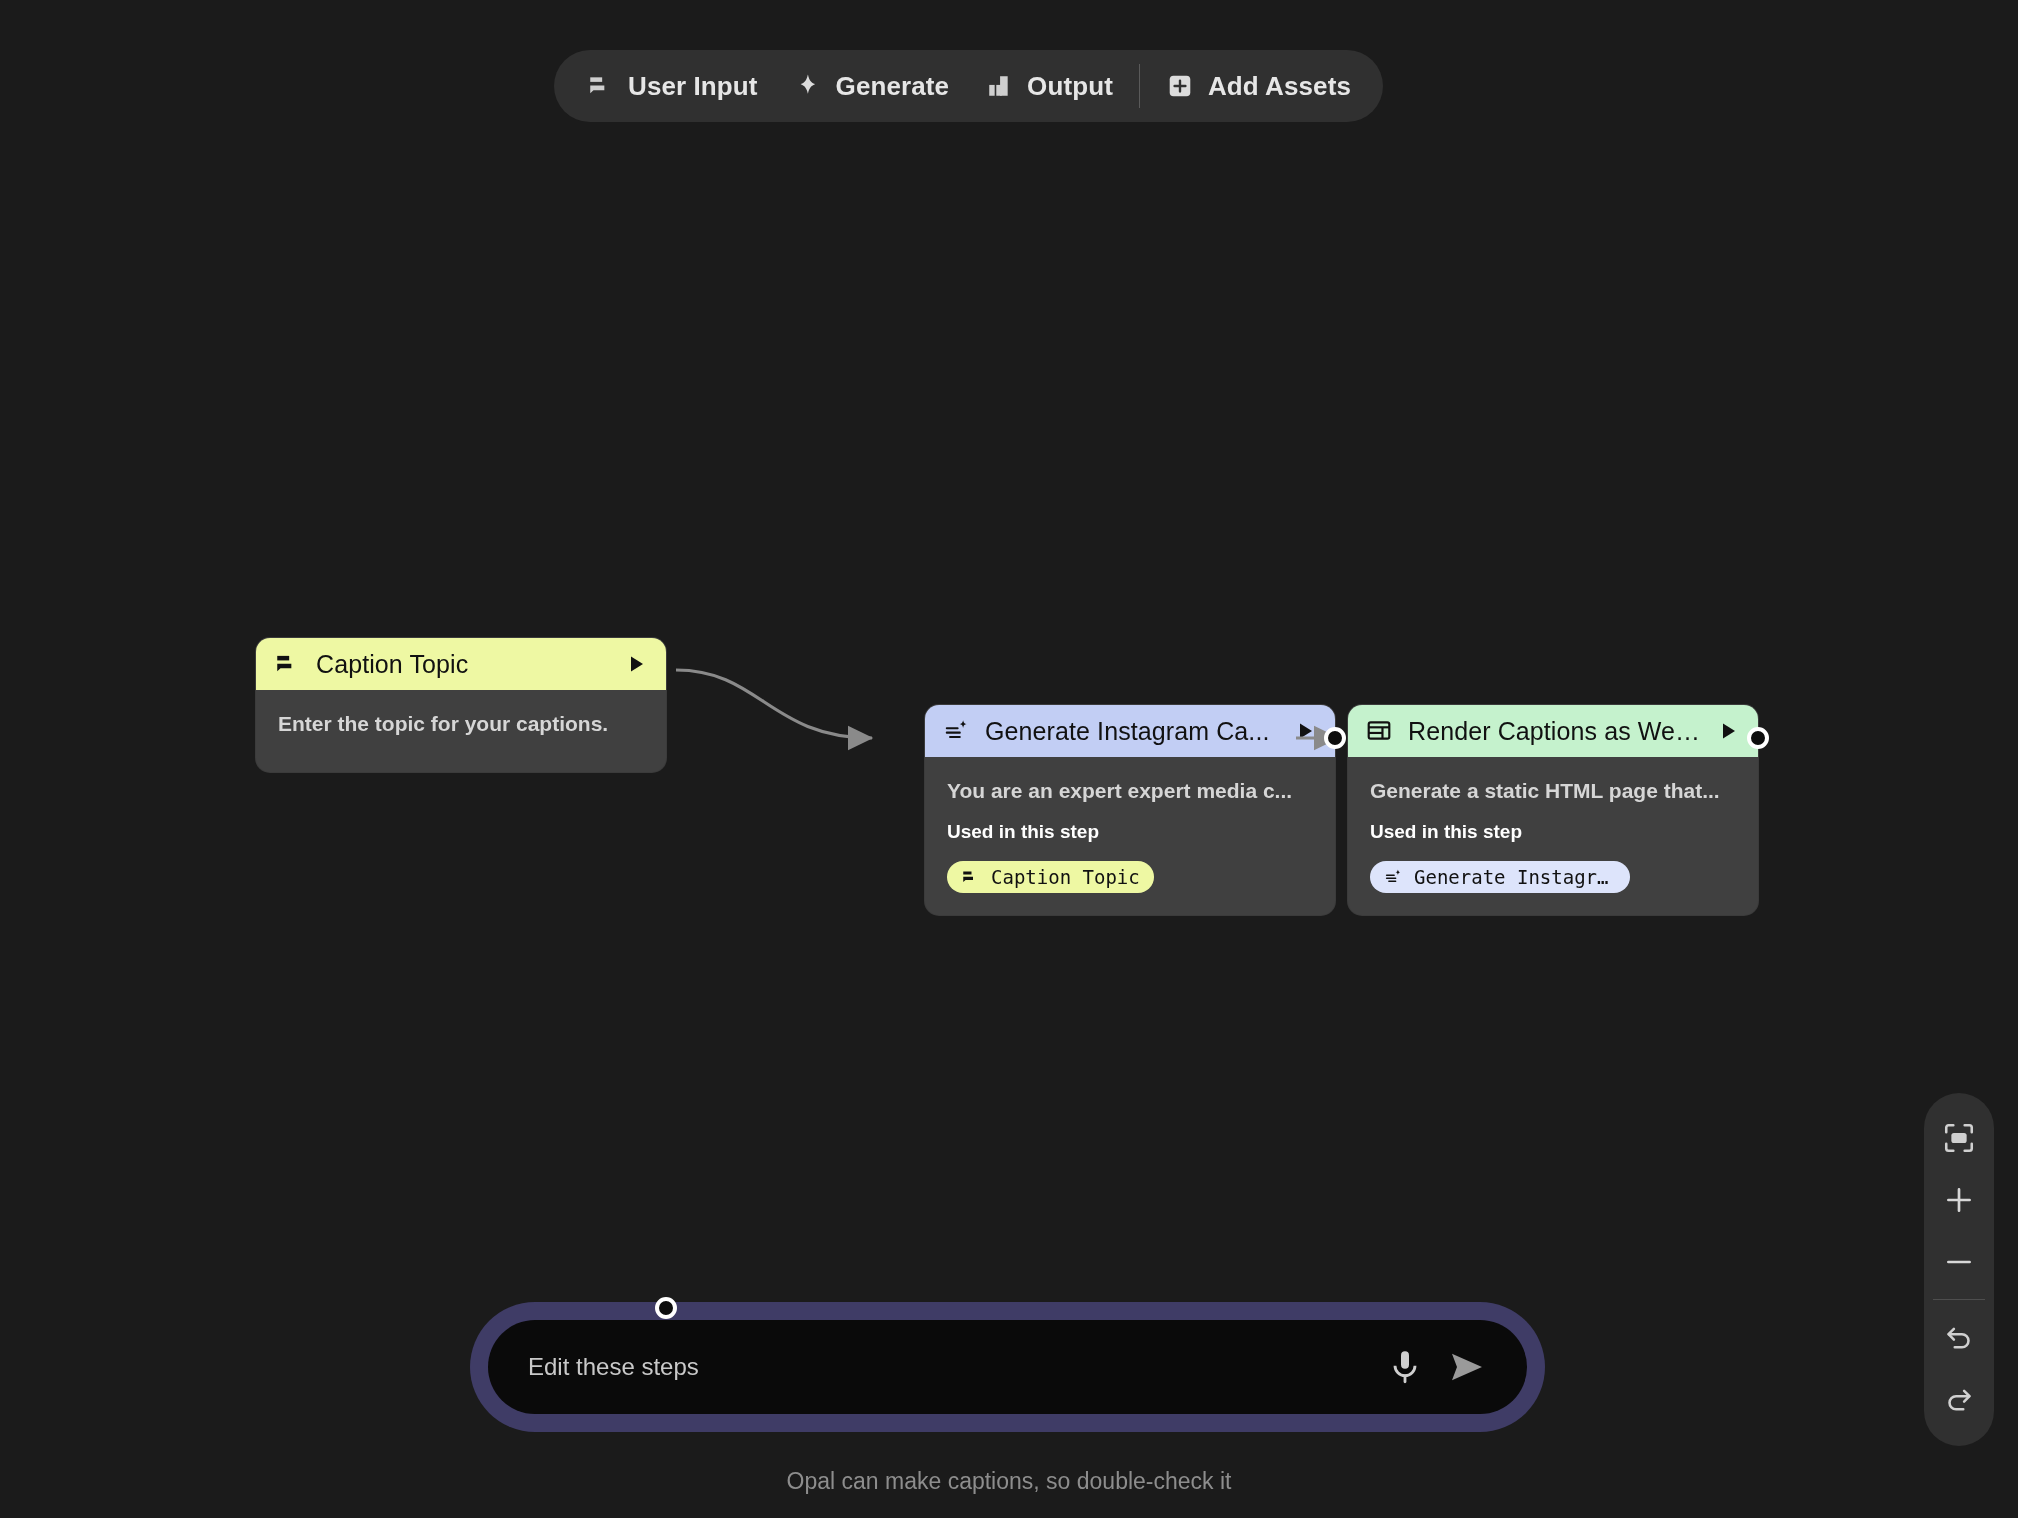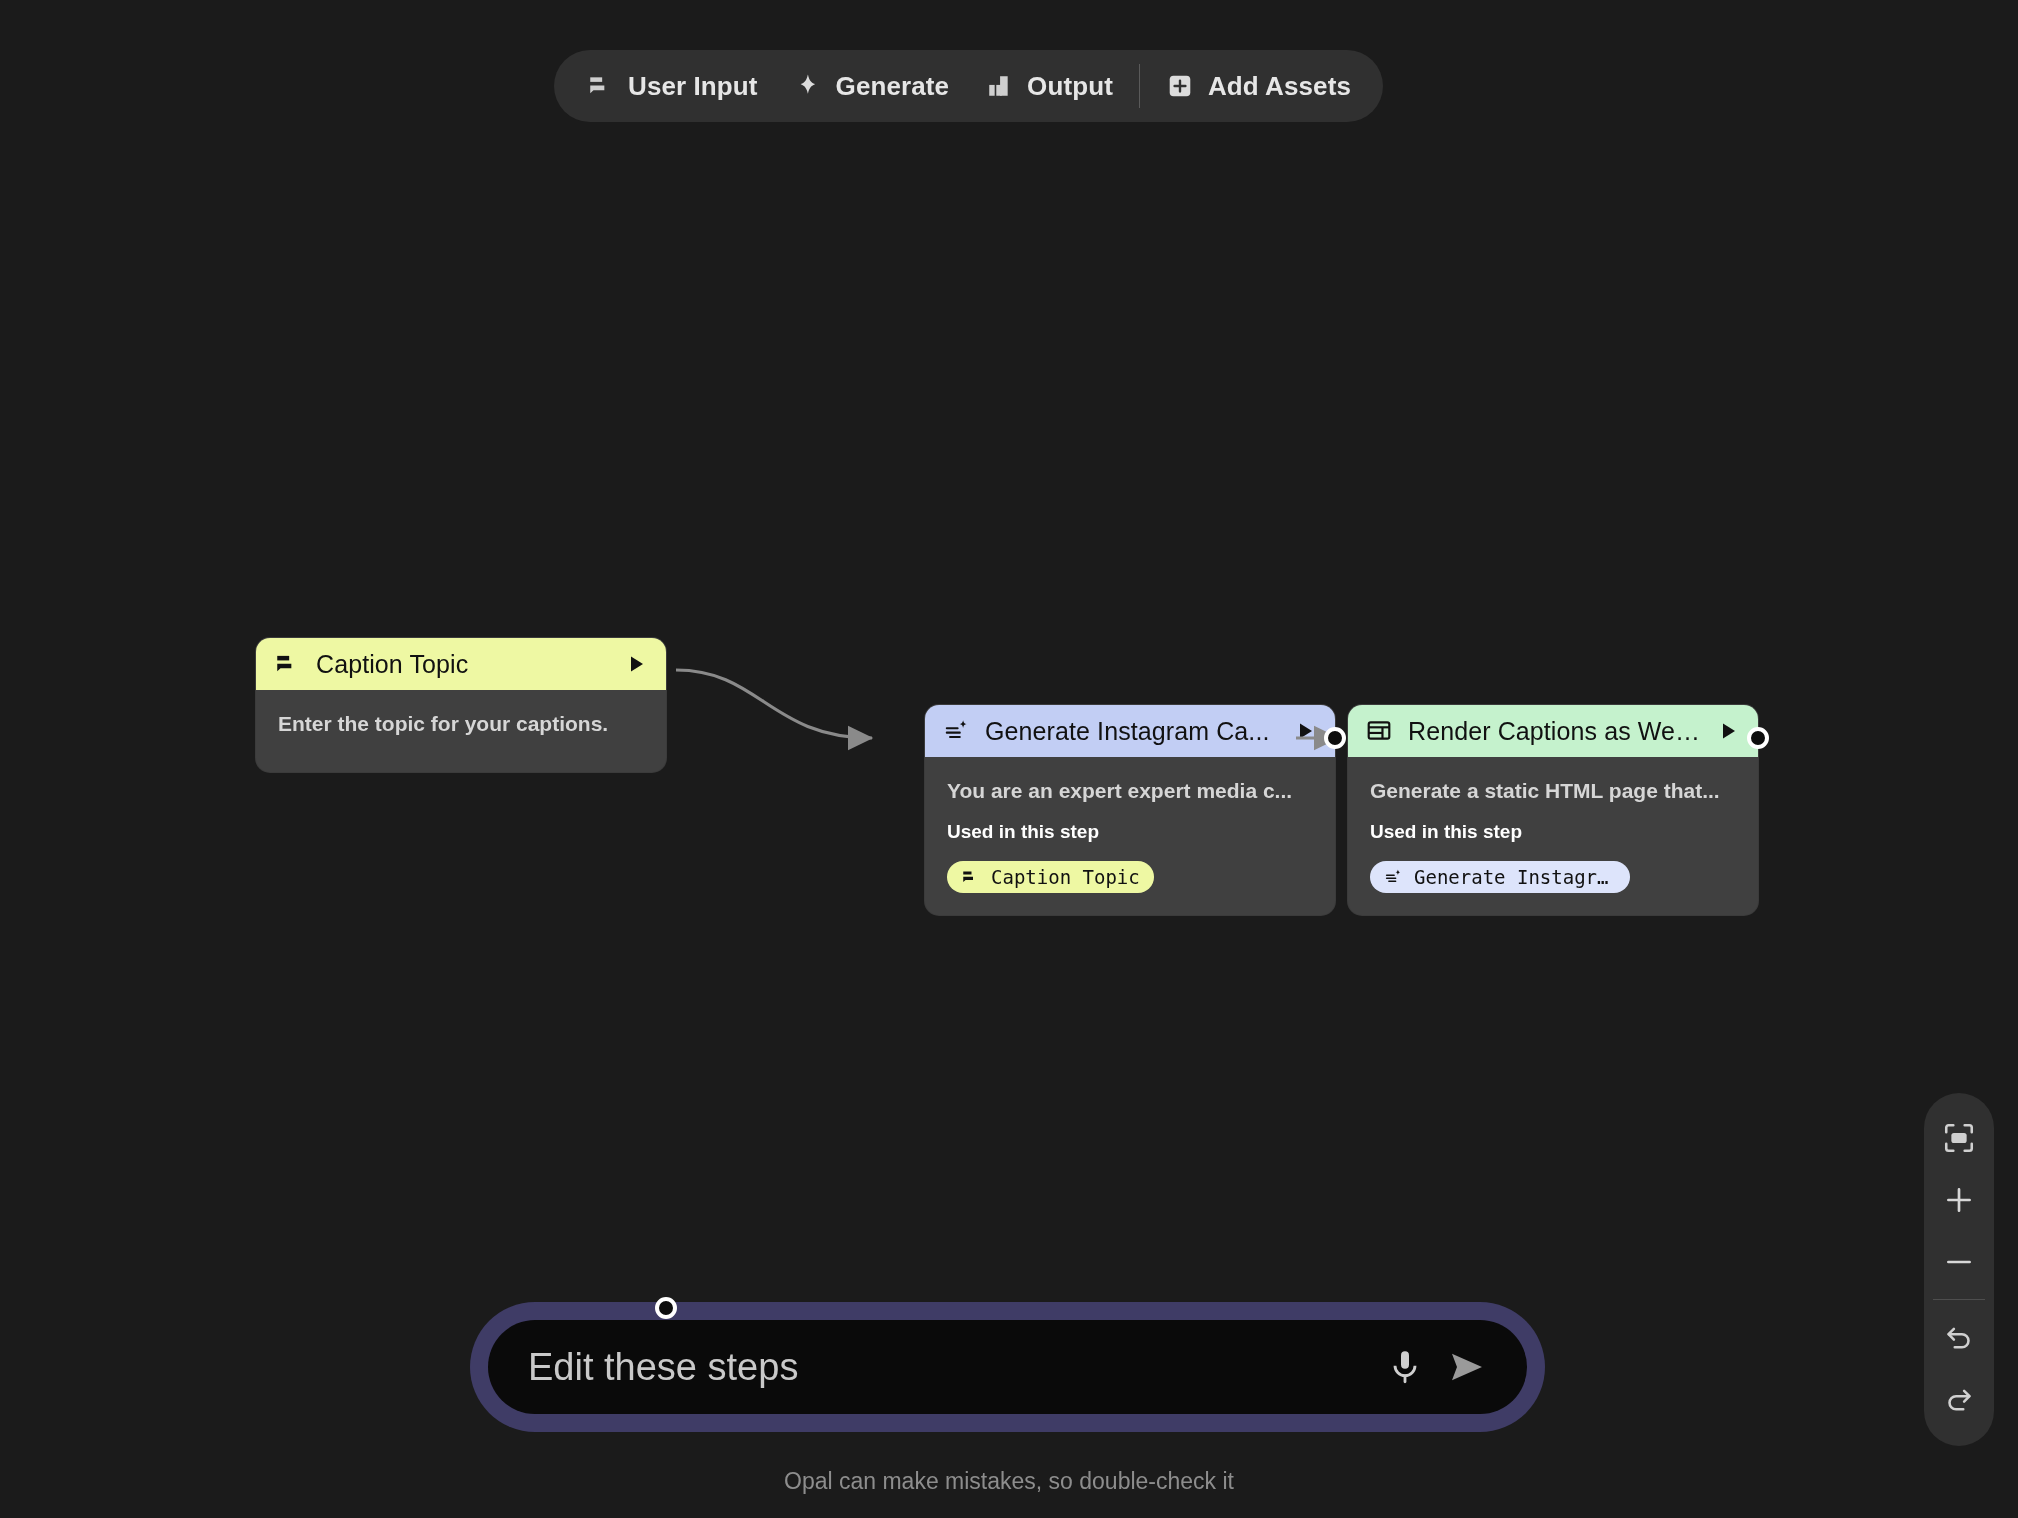--- a/index.html
+++ b/index.html
@@ -90,21 +90,21 @@
     background: #3f3c66;
     padding: 18px;
   }
   .prompt-inner {
     width: 100%; height: 100%;
     background: #0a0a0a; border-radius: 48px;
     display: flex; align-items: center; padding: 0 34px 0 40px;
   }
   .prompt-input {
     flex: 1 1 auto; background: transparent; border: none; outline: none;
-    color: #f0f0f0; font-size: 38px; font-family: "Liberation Sans", sans-serif;
+    color: #f0f0f0; font-size: 24px; font-family: "Liberation Sans", sans-serif;
   }
   .prompt-input::placeholder { color: #c9c9c9; }
   .prompt-btn { width: 52px; height: 52px; display:flex; align-items:center; justify-content:center; cursor: pointer; margin-left: 10px; }
   .footnote {
     position: absolute; left: 0; top: 1468px; width: 2018px;
     text-align: center; color: #8d8d8d; font-size: 23px;
   }
 
   
   .ztools {
@@ -273,21 +273,21 @@
         </svg>
       </span>
       <span class="prompt-btn">
         <svg width="40" height="40" viewBox="0 0 24 24">
             <path d="M3 4 L21 12 L3 20 L6 12 z" fill="#9a9a9a"></path>
           </svg>
       </span>
     </div>
   </div>
 
-  <div class="footnote">Opal can make mistakes, so double-check it</div>
+  <div class="footnote">Opal can make captions, so double-check it</div>
 
   <div class="ztools">
     <div class="ztool">
       <svg width="34" height="34" viewBox="0 0 24 24">
         <path d="M3 8V4.6A1.6 1.6 0 0 1 4.6 3H8M16 3h3.4A1.6 1.6 0 0 1 21 4.6V8M21 16v3.4a1.6 1.6 0 0 1-1.6 1.6H16M8 21H4.6A1.6 1.6 0 0 1 3 19.4V16" fill="none" stroke="#d0d0d0" stroke-width="1.8" stroke-linecap="round"></path>
         <rect x="6.6" y="8.4" width="10.8" height="7.2" rx="1.8" fill="#d0d0d0"></rect>
       </svg>
     </div>
     <div class="ztool">
       <svg width="34" height="34" viewBox="0 0 24 24">

